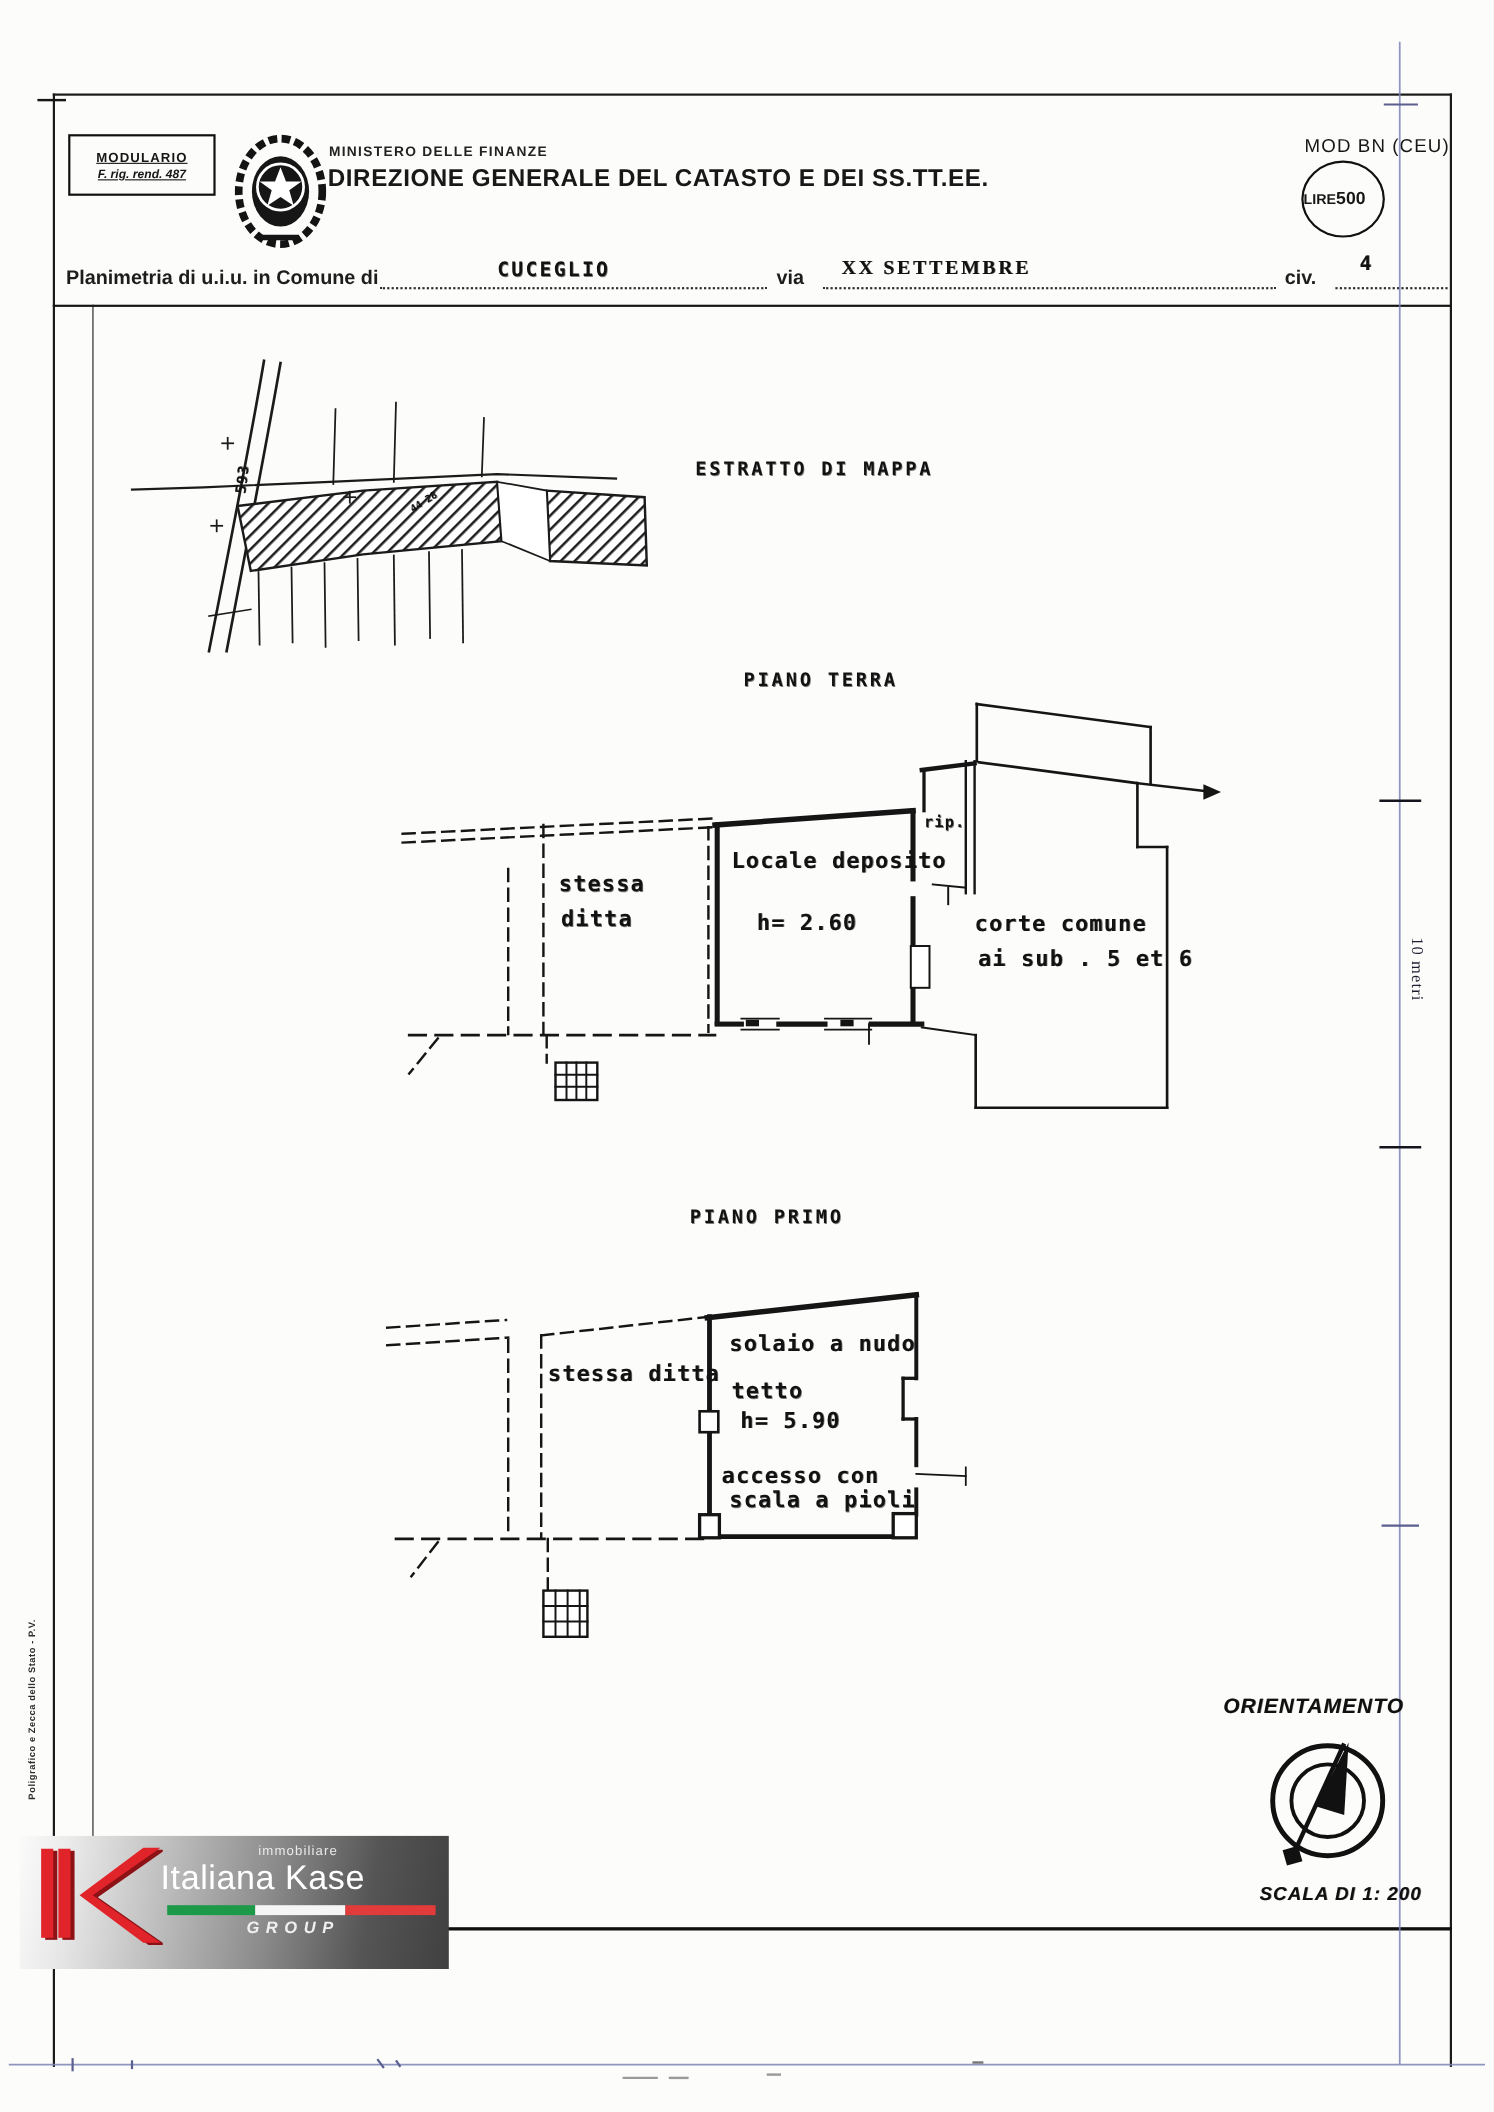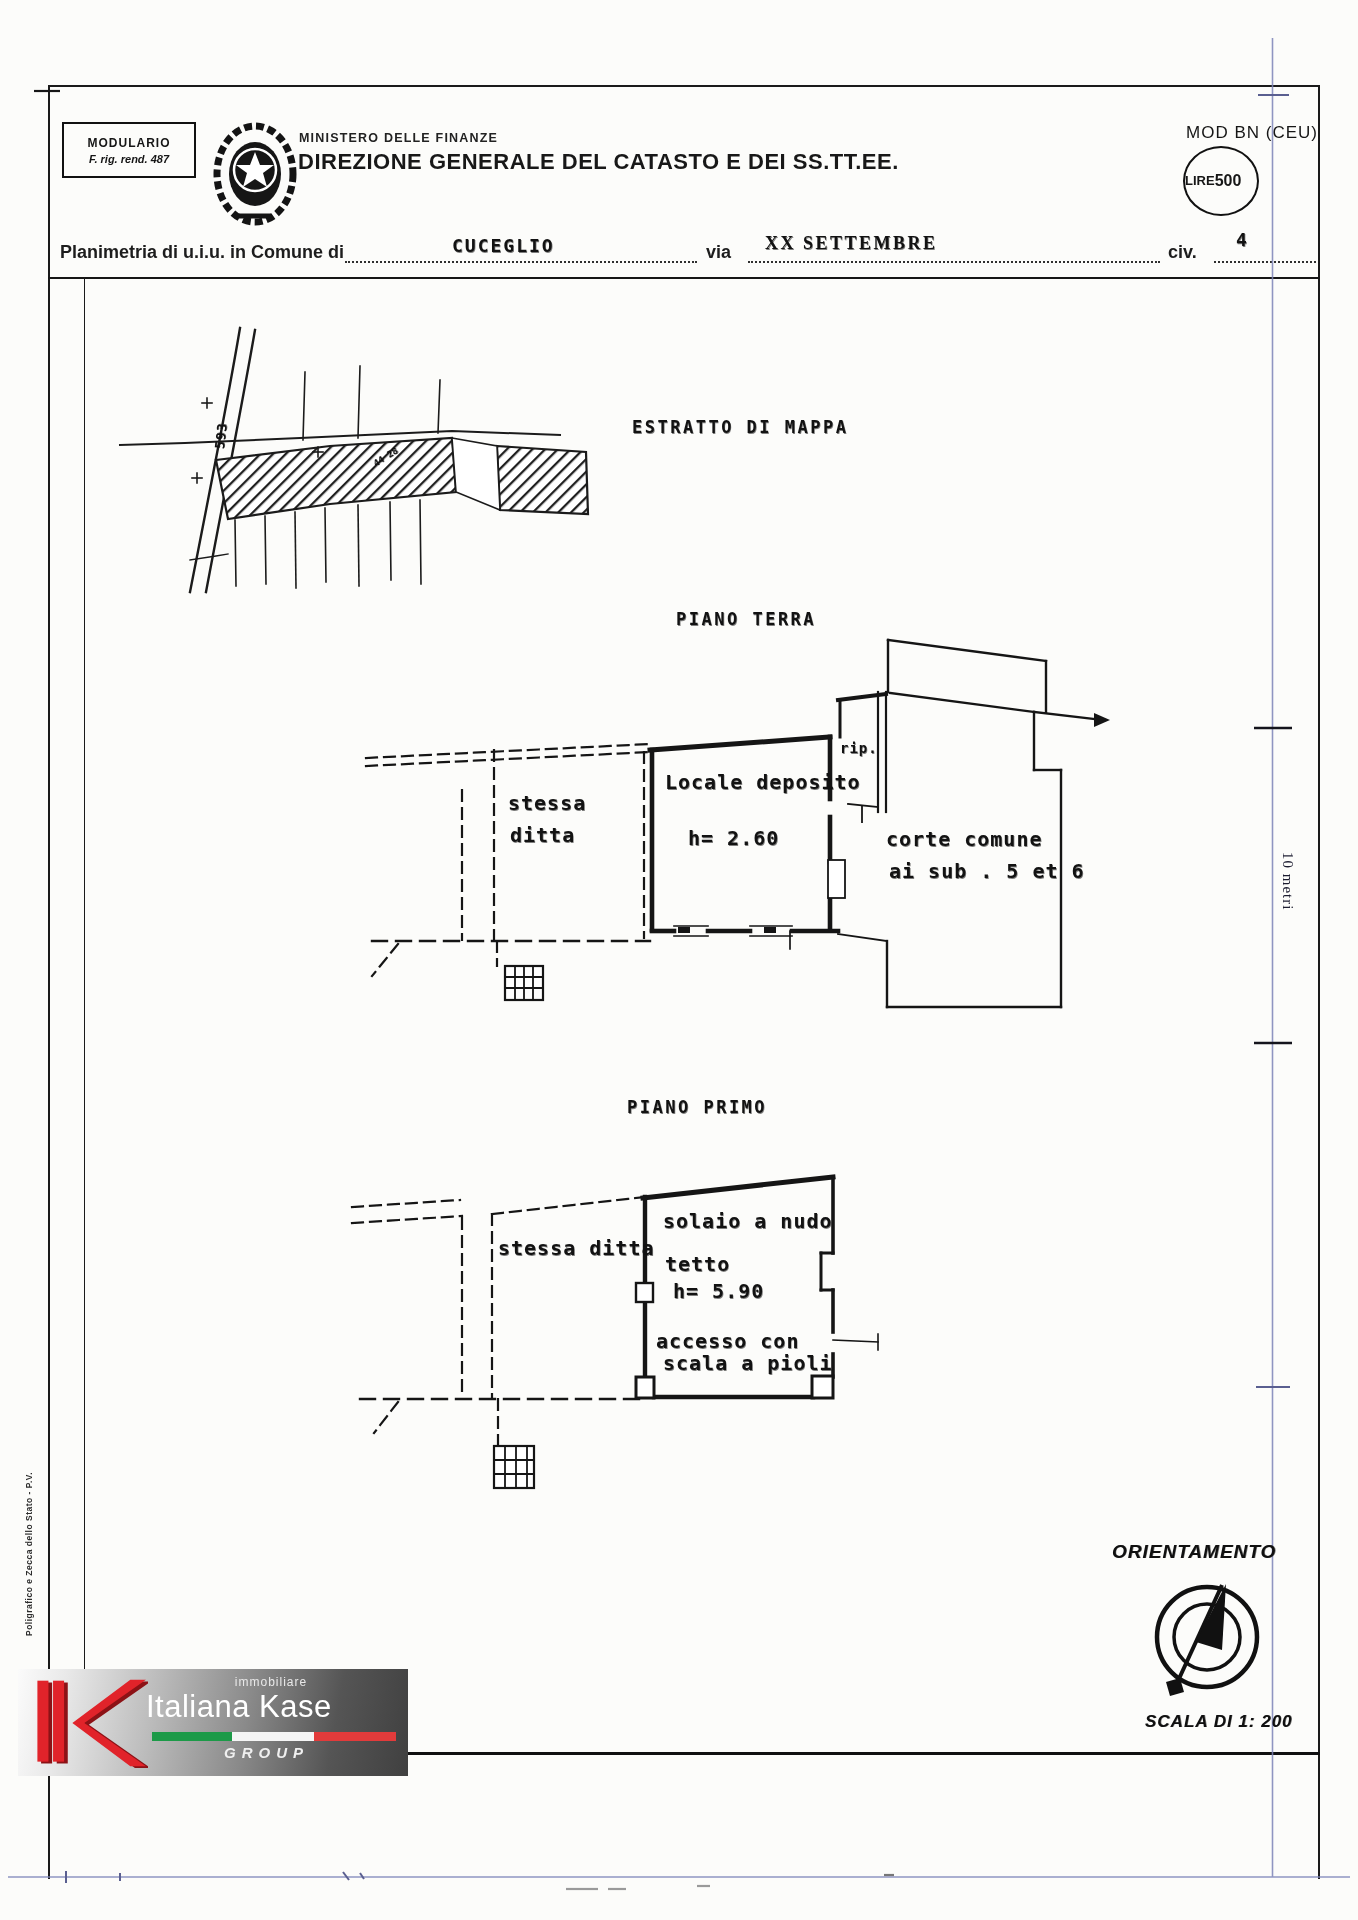--- a/index.html
+++ b/index.html
@@ -15,21 +15,21 @@
   .form-lbl{position:absolute;font-weight:700;font-size:18px;color:#1d1d1d;white-space:nowrap;}
   .dots{position:absolute;height:0;border-bottom:2.2px dotted #2f2f2f;}
   
   #outer-border{position:absolute;left:48px;top:85px;width:1268px;height:1792px;
     border-left:2.2px solid #1a1a1a;border-top:2.2px solid #1a1a1a;border-right:2.2px solid #1a1a1a;}
   #top-rule{position:absolute;left:48px;top:277px;width:1272px;border-top:2.2px solid #161616;}
   #inner-left-rule{position:absolute;left:84px;top:277px;height:1476px;border-left:1.8px solid #1a1a1a;}
   #bottom-heavy-rule{position:absolute;left:84px;top:1752px;width:1236px;border-top:3.5px solid #101010;}
   
   #modulario-box{position:absolute;left:62px;top:122px;width:130px;height:52px;border:2.5px solid #111;
-     display:flex;flex-direction:column;align-items:center;justify-content:center;gap:3px;}
+     display:flex;flex-direction:column;align-items:center;justify-content:center;gap:3px;text-decoration:underline;}
   #modulario-box .m1{font-size:12px;font-weight:700;letter-spacing:1px;}
   #modulario-box .m2{font-size:11px;font-style:italic;font-weight:700;}
   #ministero{position:absolute;left:299px;top:131px;font-size:12.5px;font-weight:700;letter-spacing:1.2px;color:#222;}
   #direzione{position:absolute;left:298px;top:149px;font-size:22px;font-weight:700;letter-spacing:.5px;color:#181818;}
   #catasto-line{position:absolute;left:366px;top:180px;white-space:nowrap;}
   #catasto-line .big{font-size:30px;font-weight:700;letter-spacing:.5px;color:#0f0f0f;text-shadow:.8px 0 0 #111;}
   #catasto-line .ref{font-size:18px;font-weight:700;color:#1a1a1a;margin-left:8px;}
   #mod-code{position:absolute;left:1186px;top:123px;font-size:17px;font-weight:400;letter-spacing:1px;}
   #lire-stamp{position:absolute;left:1183px;top:146px;width:72px;height:66px;border:2.5px solid #111;
      border-radius:50%;display:flex;align-items:center;line-height:1.05;}
@@ -37,21 +37,21 @@
   #lire-stamp .l2{font-size:16px;font-weight:700;}
   
   .italic-cap{position:absolute;font-style:italic;font-weight:700;color:#101010;white-space:nowrap;
      text-shadow:.6px .4px 0 rgba(0,0,0,.5);}
   
   #scale-bar-text{position:absolute;left:1279px;top:852px;writing-mode:vertical-rl;
      font-family:"Liberation Serif",serif;font-size:15px;color:#1c1c30;letter-spacing:1px;}
   #print-note{position:absolute;left:24px;top:1472px;writing-mode:vertical-rl;transform:rotate(180deg);
      font-size:8.5px;color:#2c2c2c;letter-spacing:.5px;font-weight:700;}
   
-  #logo{position:absolute;left:18px;top:1669px;width:390px;height:107px;z-index:6;
+  #logo{position:absolute;left:18px;top:1669px;width:390px;height:121px;z-index:6;
      background:linear-gradient(100deg,#fbfbfb 0%,#e9e9e9 12%,#bdbdbd 34%,#8a8a8a 58%,#555 80%,#404040 100%);text-decoration:underline;}
   #logo .immobiliare{position:absolute;left:188px;top:6px;width:130px;text-align:center;
      font-size:12px;color:#e9e9e9;letter-spacing:1px;}
   #logo .name{position:absolute;left:128px;top:20px;font-size:31px;color:#fff;font-weight:400;letter-spacing:.5px;}
   #logo .flag{position:absolute;left:134px;top:63px;width:244px;height:9px;display:flex;}
   #logo .flag span{height:100%;}
   #logo .group{position:absolute;left:206px;top:75px;font-size:15px;font-style:italic;font-weight:700;
      letter-spacing:6px;color:#f0f0f0;}
   svg{display:block;}
   #drawing-layer{position:absolute;left:0;top:0;z-index:2;}

